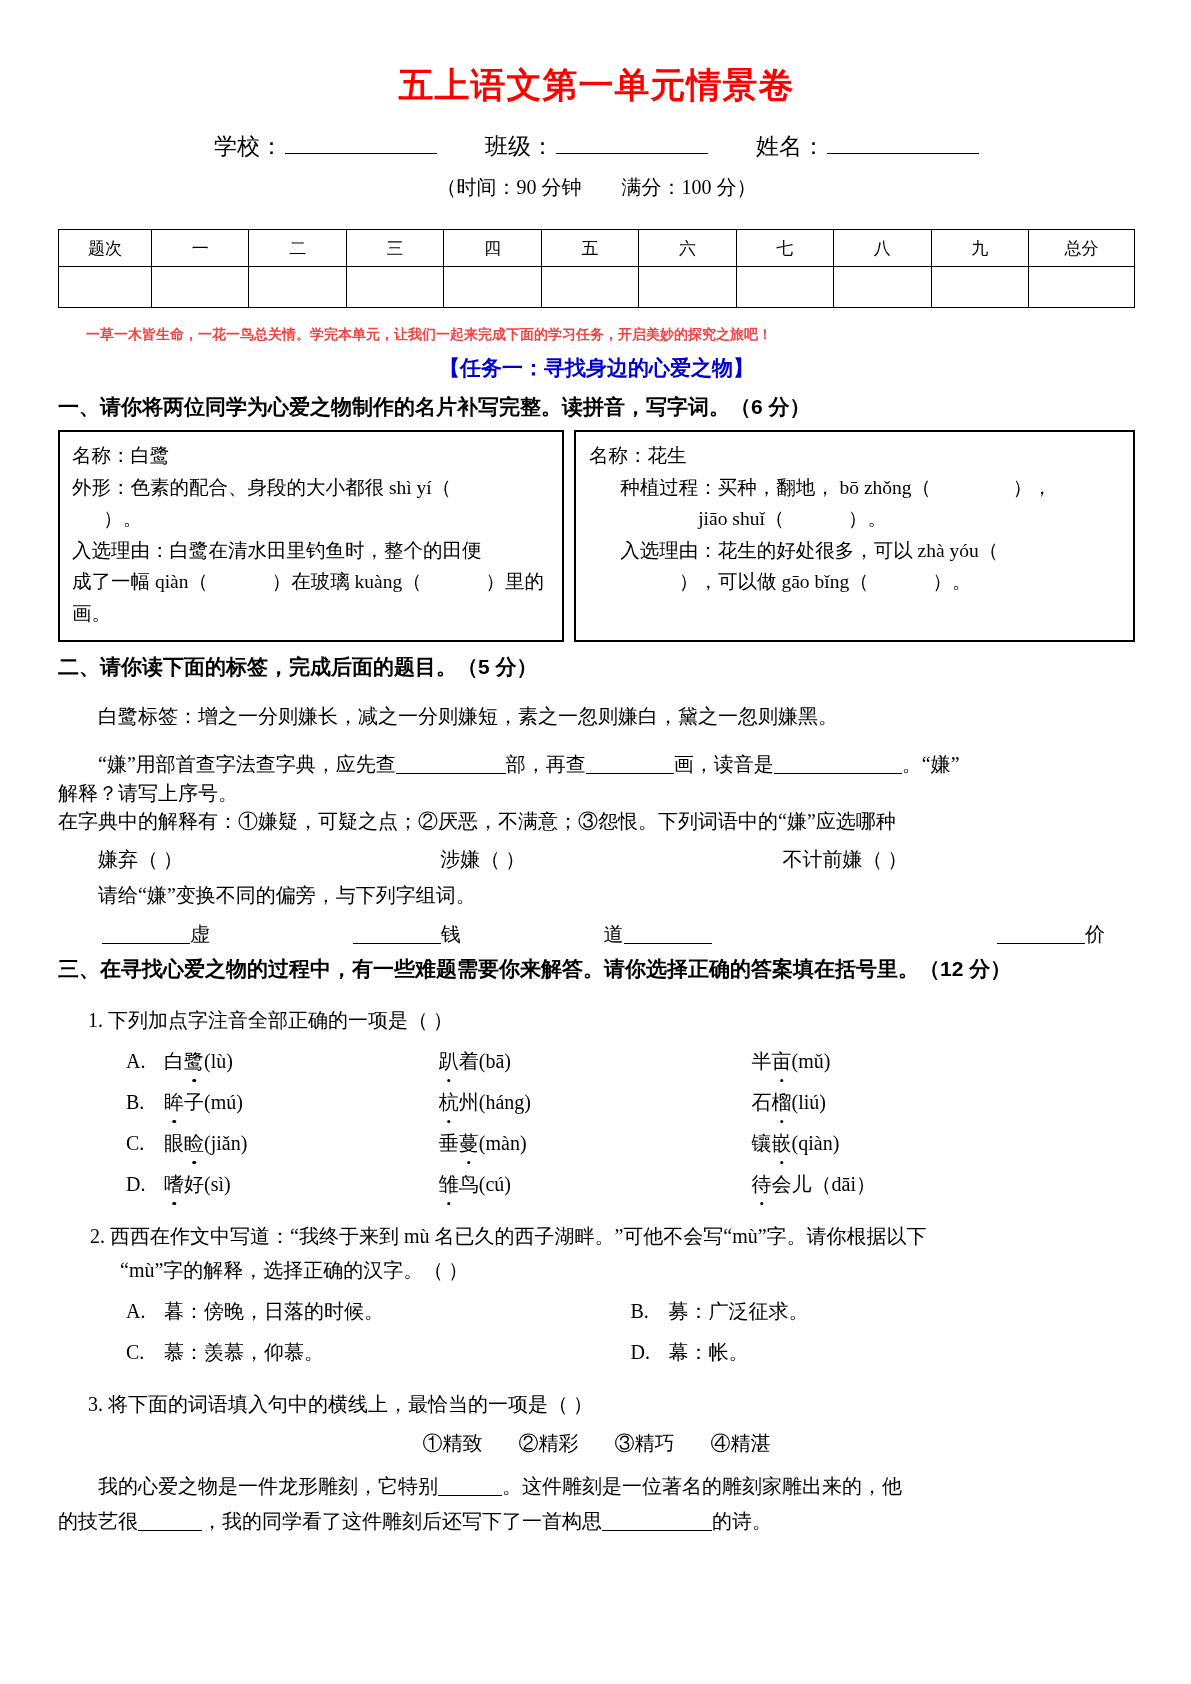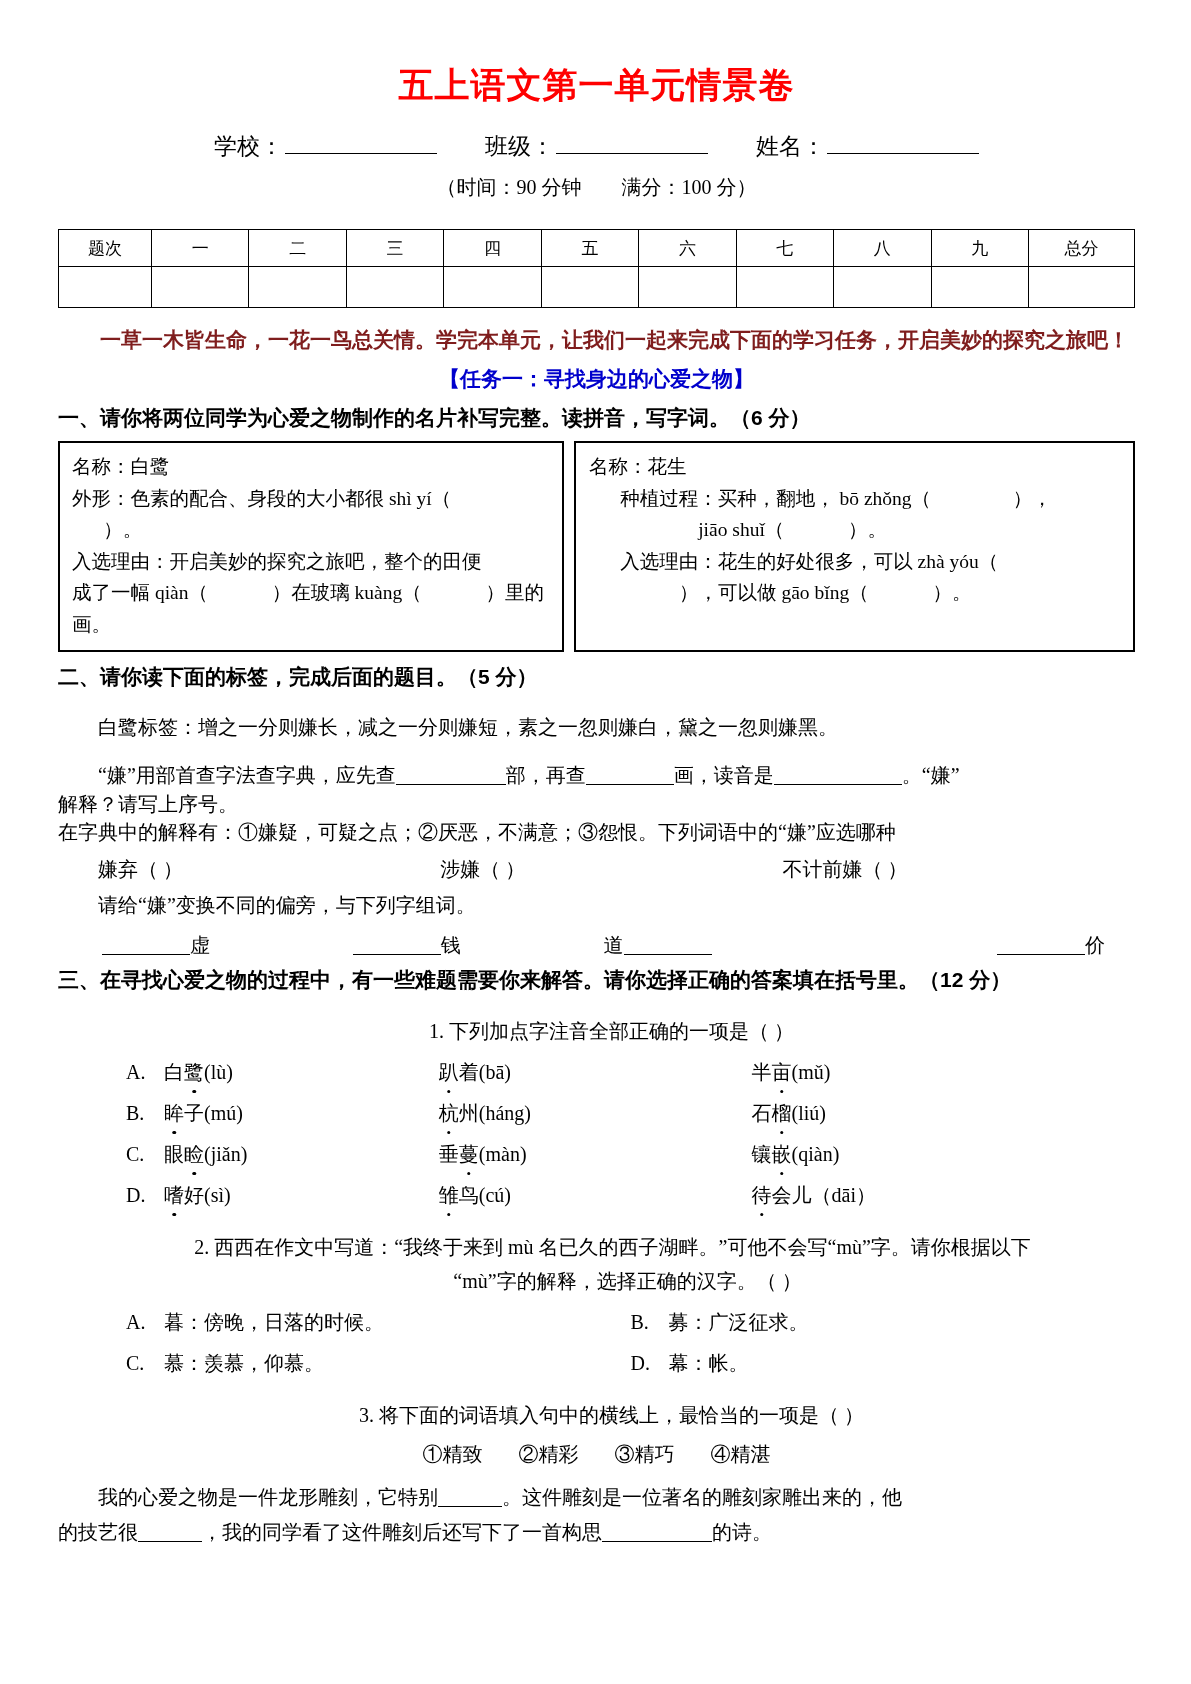--- a/index.html
+++ b/index.html
@@ -79,22 +79,22 @@
     text-align: center;
     font-size: 17px;
     padding: 0;
   }
   table.score tr.vals td { height: 40px; }
   table.score td.first { width: 92px; }
   table.score td.last { width: 105px; margin-left: 12px; }
 
   
   .intro-red {
-    color: #7f1d1d;
-    font-size: 21px;
+    color: #ef4444;
+    font-size: 14px;
     font-weight: bold;
     line-height: 1.55;
     text-indent: 2em;
     margin: 4px 0 8px 0;
     font-family: "Liberation Sans", "DejaVu Sans", sans-serif;
   }
 
   
   .task-banner {
     text-align: center;
@@ -168,21 +168,20 @@
     padding-left: 2.2em;
   }
   .four-col > div { width: 25%; }
 
   
   .q {
     font-size: 20px;
     line-height: 1.6;
     margin: 20px 0 2px 0;
     padding-left: 1.5em;
-    text-align: center;
   }
   .q.hang { padding-left: 3.1em; text-indent: -1.5em; }
   .opt-row {
     display: flex;
     font-size: 20px;
     line-height: 1.6;
     margin: 9px 0;
     padding-left: 3.4em;
   }
   .opt-row > .oc { width: 31%; }
@@ -280,21 +279,21 @@
   <div class="sec-head">一、请你将两位同学为心爱之物制作的名片补写完整。读拼音，写字词。（6 分）</div>
 
   <div class="cards">
     <div class="card left">
       <div class="row">名称：白鹭</div>
       <div class="row">
         <span>外形：色素的配合、身段的大小都很</span>
         <span class="pin">shì yí（</span>
       </div>
       <div class="row ind1">）。</div>
-      <div class="row">入选理由：开启美妙的探究之旅吧，整个的田便</div>
+      <div class="row">入选理由：白鹭在清水田里钓鱼时，整个的田便</div>
       <div class="row">
         <span>成了一幅</span>
         <span class="pin">qiàn（</span>
         <span class="gap-sm"></span>
         <span>）在玻璃</span>
         <span class="pin">kuàng（</span>
         <span class="gap-sm"></span>
         <span>）里的画。</span>
       </div>
     </div>

